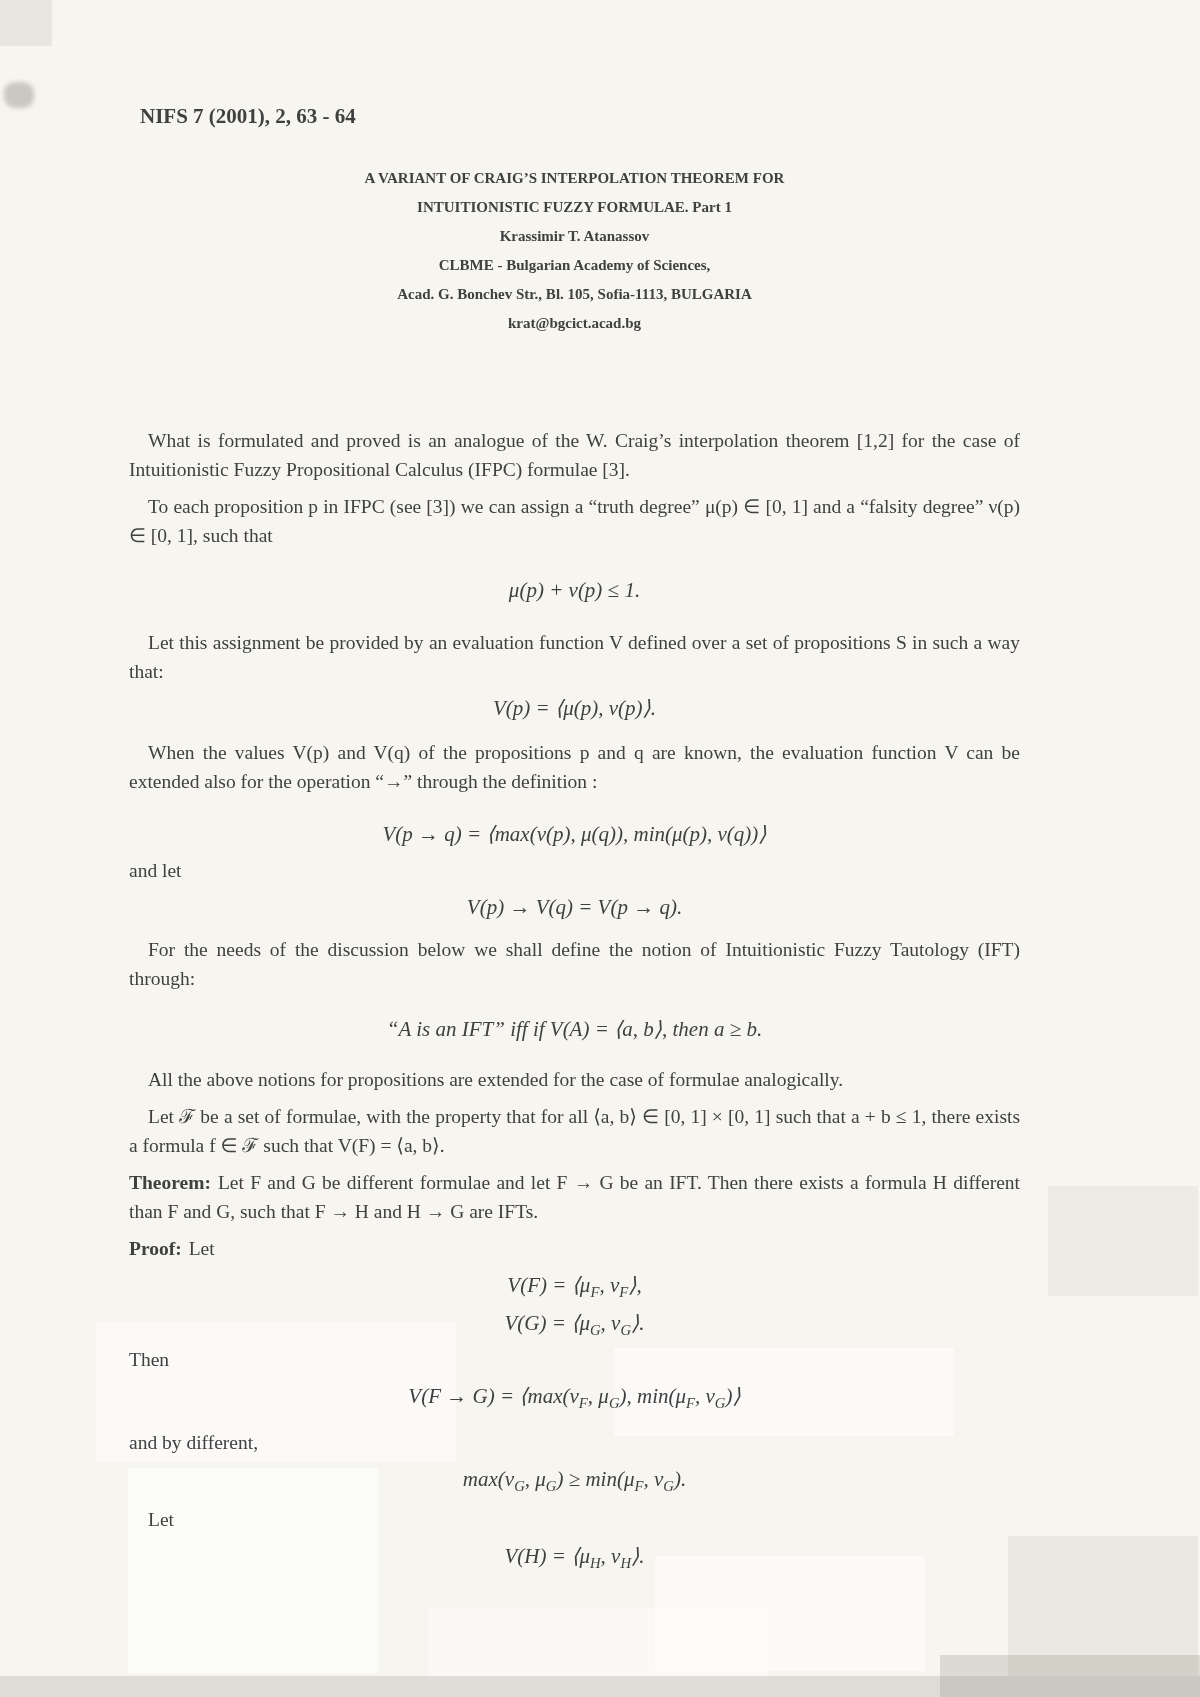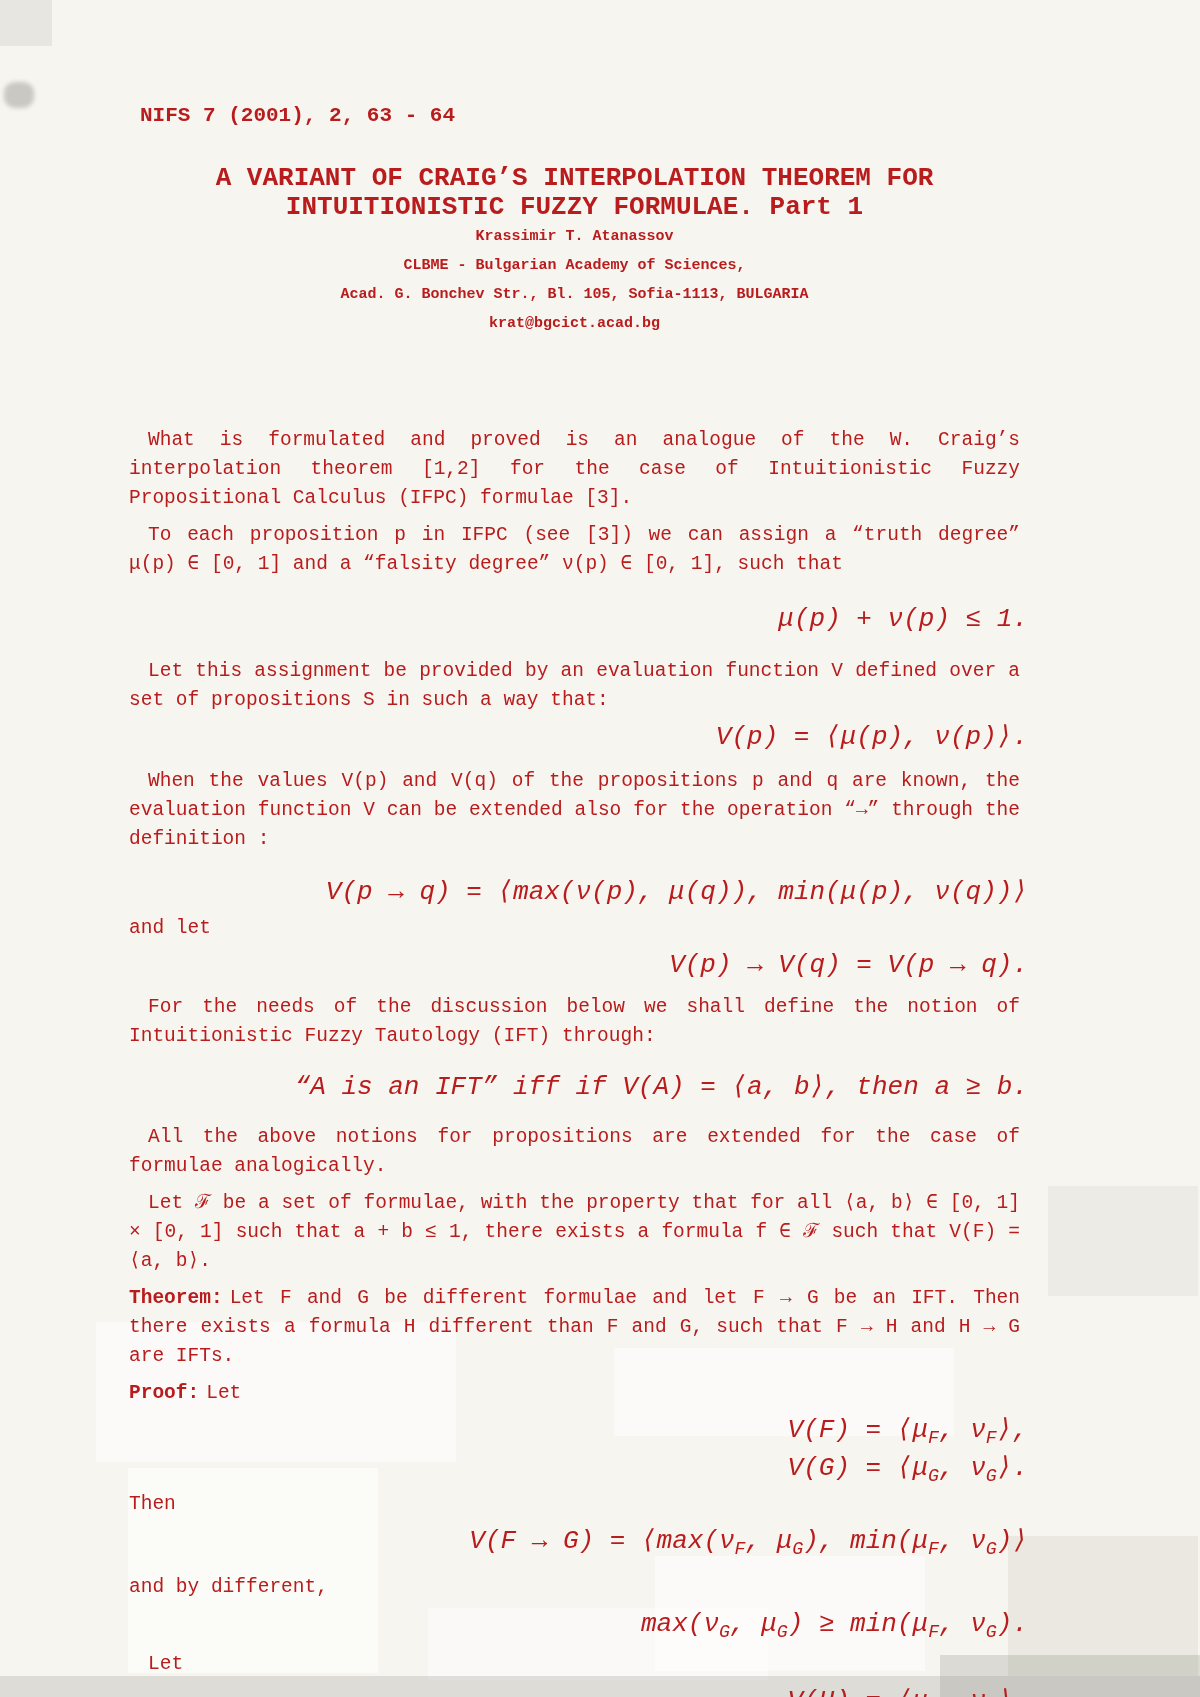--- a/index.html
+++ b/index.html
@@ -2,44 +2,44 @@
 <html><head>
 <meta charset="utf-8">
 <style>
   html,body{margin:0;padding:0;}
   body{background:#e9e8e3;}
   .page{
     position:relative;
     width:1200px;height:1697px;
     background:#f6f5f0;
     overflow:hidden;
-    font-family:Liberation Mono, monospace;
-    color:#b91c1c;
+    font-family:Liberation Serif, serif;
+    color:#404040;
   }
   .art{position:absolute;pointer-events:none;}
   .content{
     position:absolute;left:121px;top:103px;width:907px;
   }
   .journal-ref{
     font-weight:bold;font-size:21px;line-height:26px;
     margin-left:19px;
   }
   .title-block{text-align:center;margin-top:35px;}
-  .title-line{font-weight:bold;font-size:26px;line-height:29px;}
+  .title-line{font-weight:bold;font-size:15px;line-height:29px;}
   .head-line{font-weight:bold;font-size:15px;line-height:29px;}
   .body-block{margin-top:88px;}
   .bp{
     margin:8px;text-align:justify;
     font-size:19.5px;line-height:29px;
   }
   .ind{text-indent:19px;}
   .plabel{font-weight:bold;padding-right:7px;}
   .eq{
-    text-align:right;font-style:italic;
-    font-size:26px;line-height:28px;
+    text-align:center;font-style:italic;
+    font-size:21px;line-height:28px;
   }
   .eq sub{font-size:70%;line-height:0;font-style:italic;}
 </style>
 </head>
 <body>
 
 <div class="page">
 
   <div class="art" style="left:0;top:0;width:52px;height:46px;background:rgba(190,188,178,.25);"></div>
   <div class="art" style="left:4px;top:82px;width:30px;height:26px;background:rgba(148,146,138,.45);border-radius:40%;filter:blur(2px);"></div>

